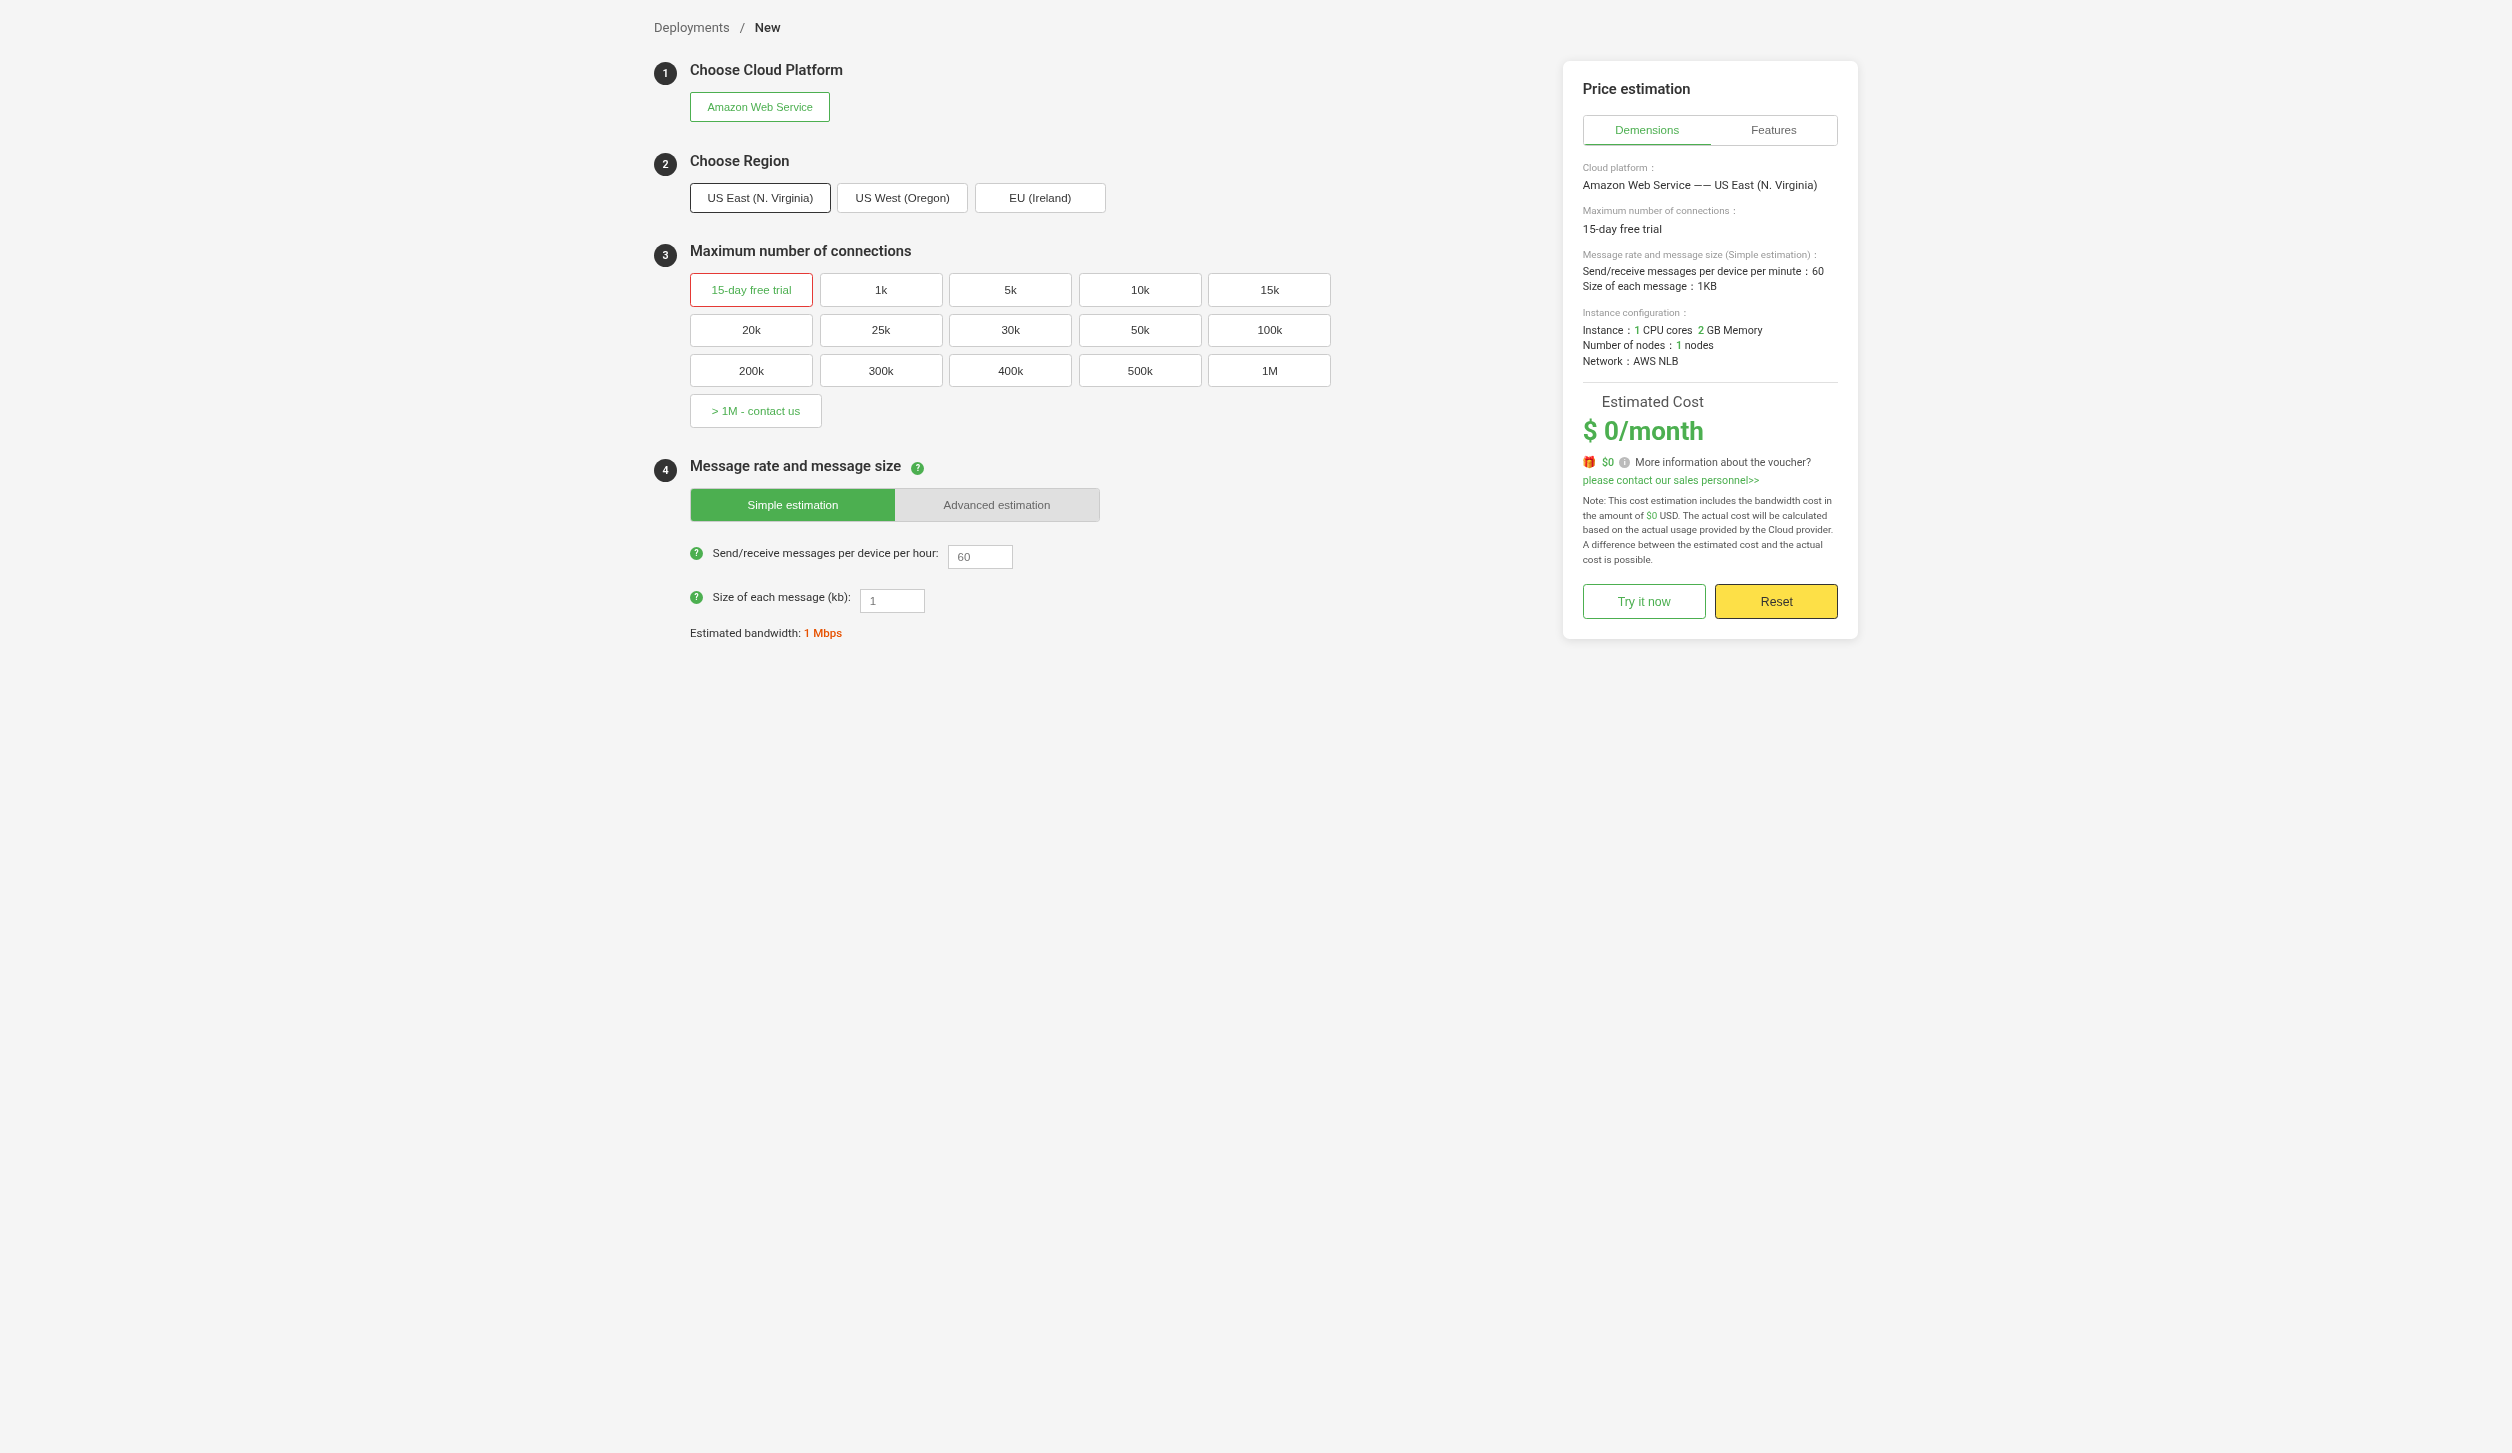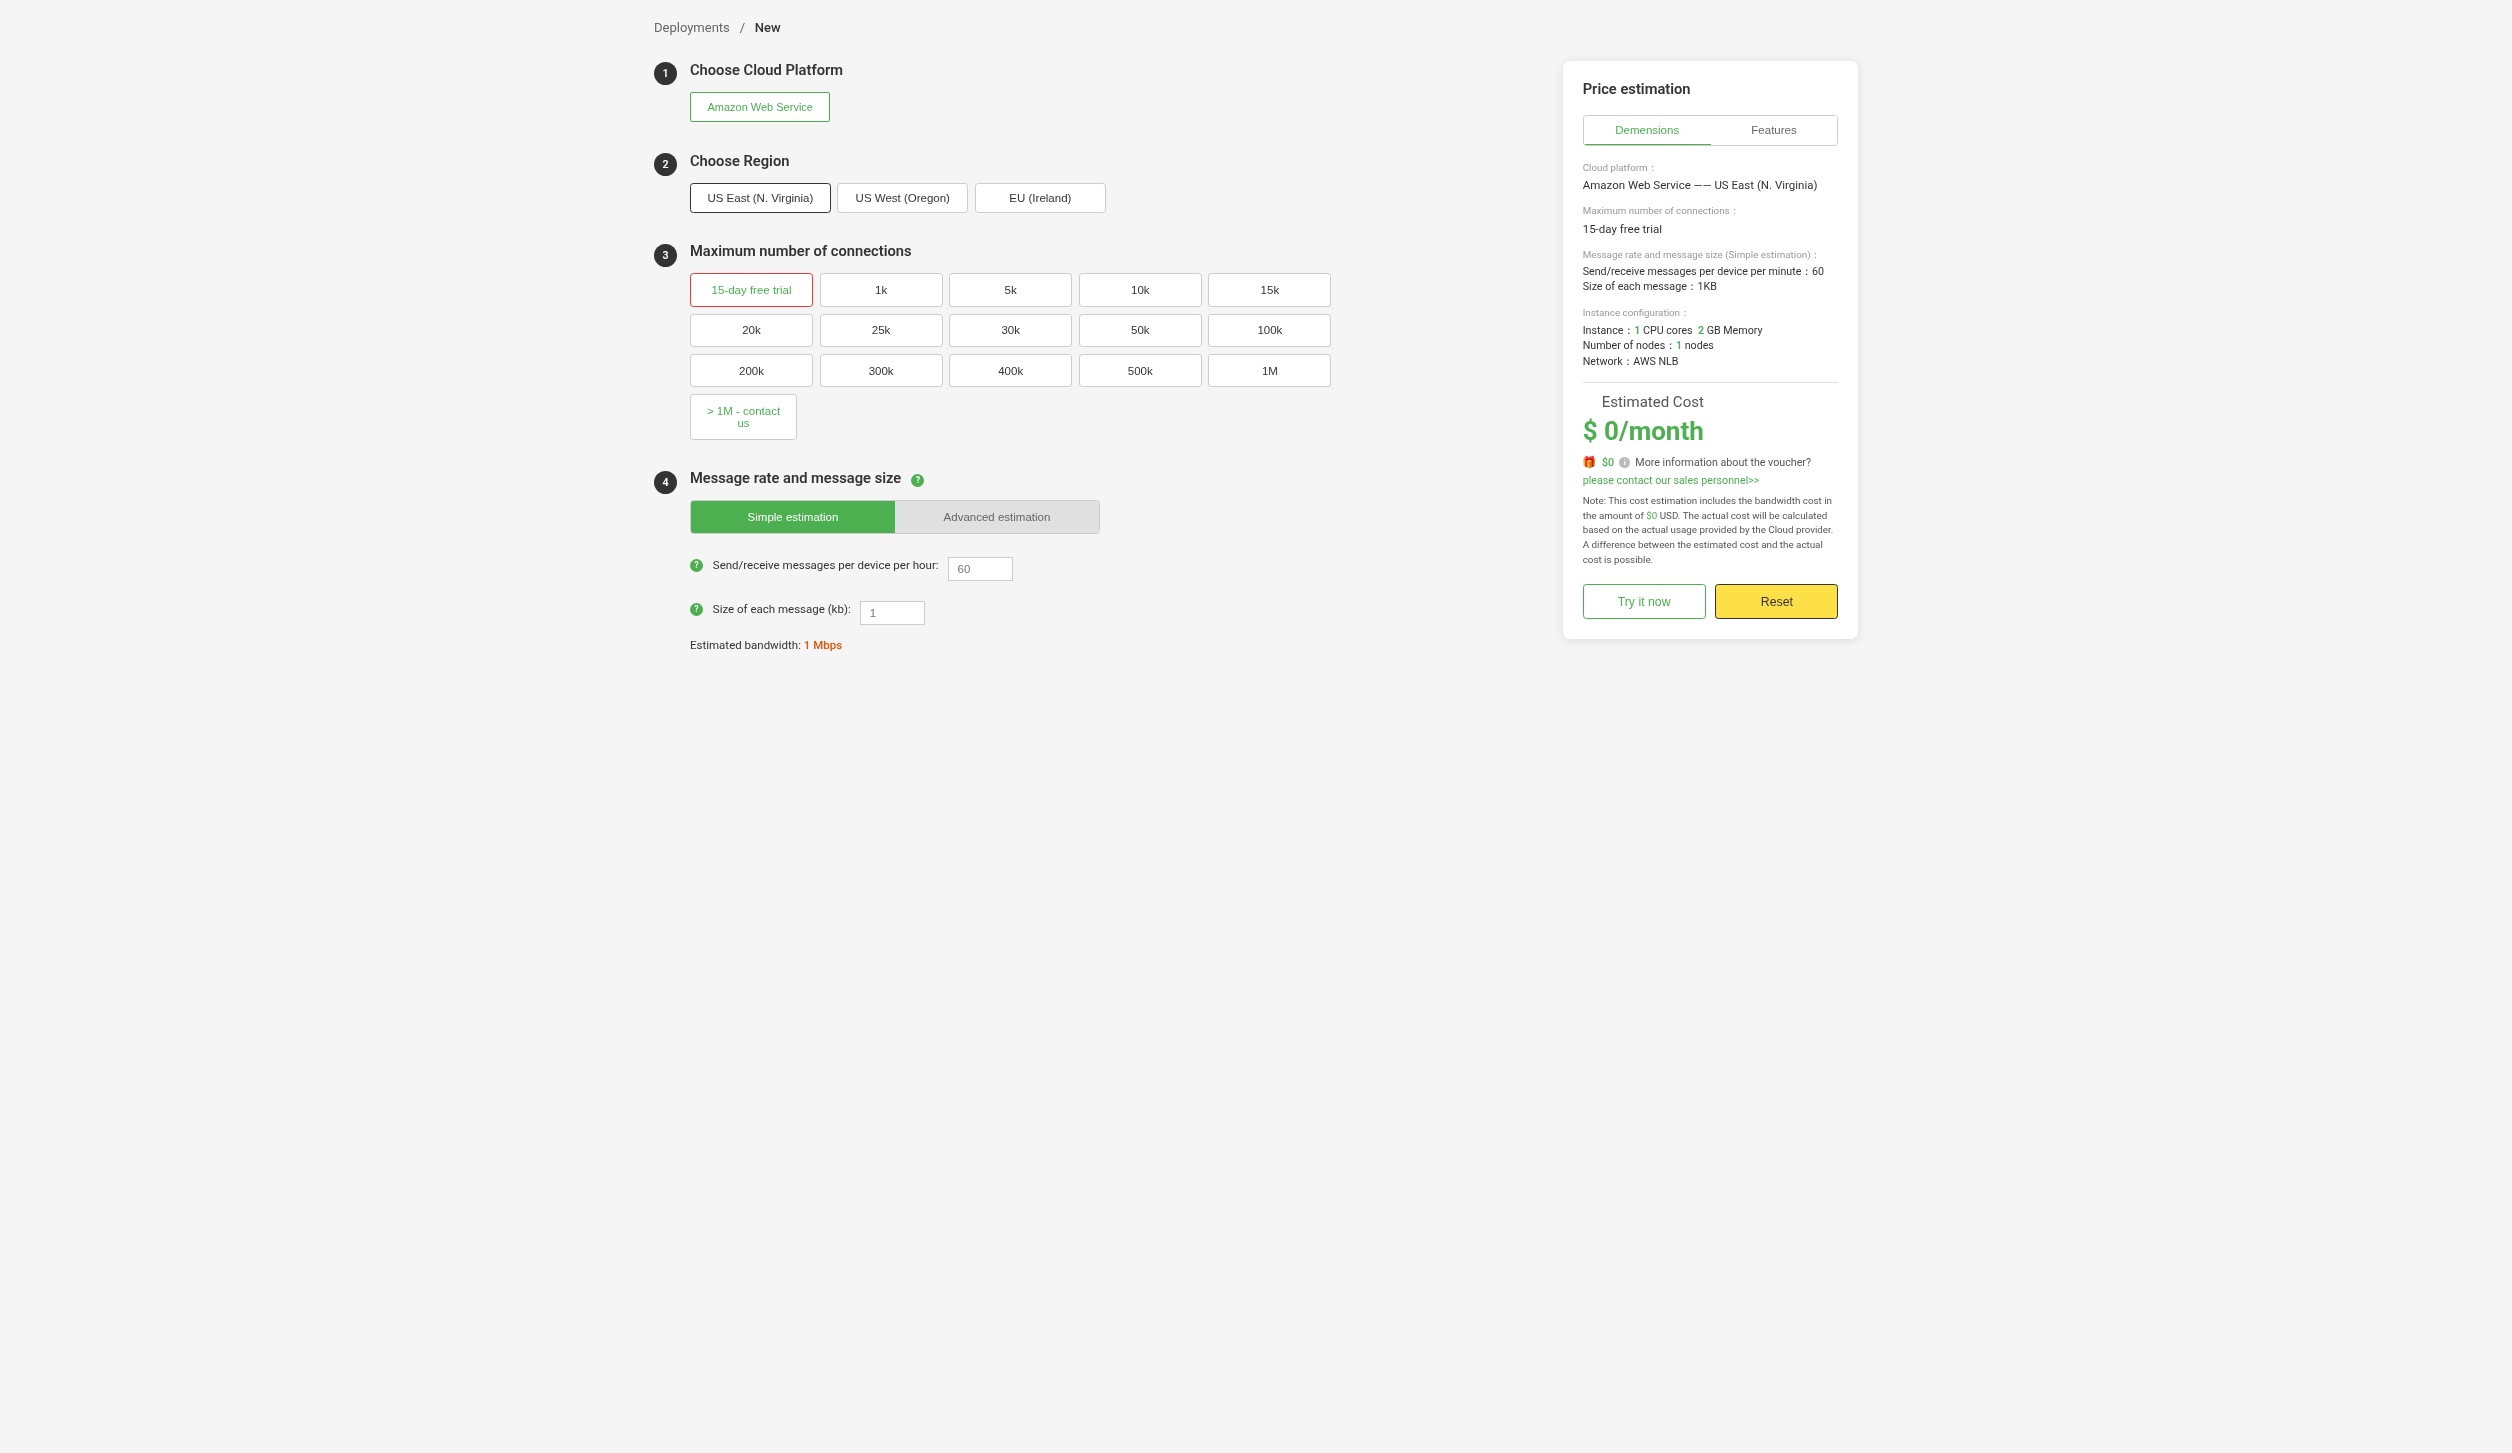--- a/index.html
+++ b/index.html
@@ -117,21 +117,21 @@
       text-align: center;
     }
     .conn-btn.selected-red {
       border: 1.6px solid #e53935;
       color: #4CAF50;
       font-weight: 500;
     }
     .conn-btn.contact {
       color: #4CAF50;
       border: 0.8px solid #ccc;
-      width: 107px;
+      width: 132px;
     }
     
     .estimation-tabs {
       display: flex;
       border: 0.8px solid #ccc;
       border-radius: 3.3px;
       overflow: hidden;
       margin-bottom: 16.4px;
       max-width: 410px;
     }

